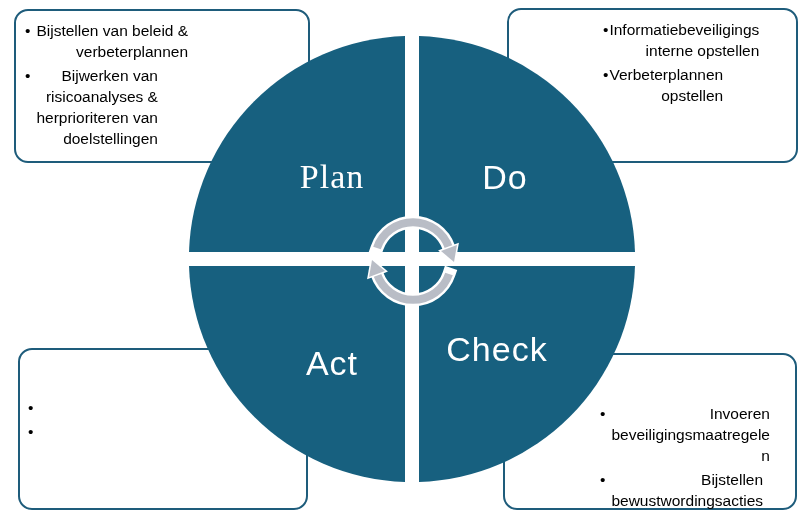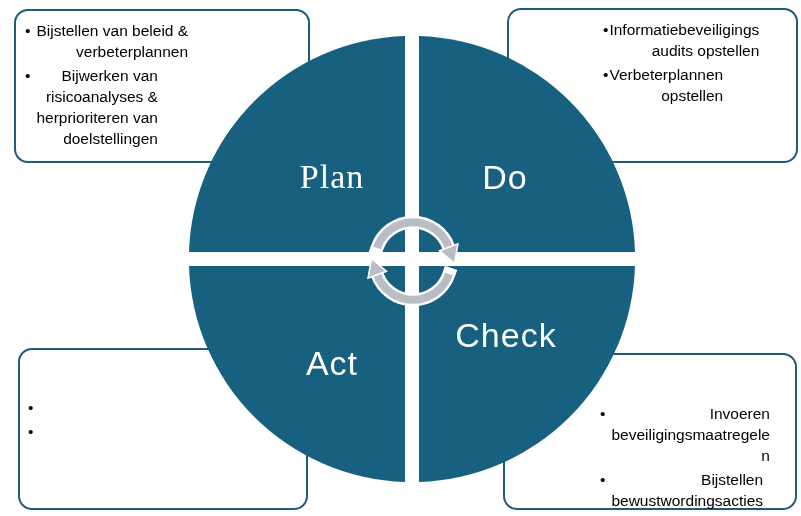--- a/index.html
+++ b/index.html
@@ -49,21 +49,21 @@
     z-index: 3;
     transform: translate(-50%, -50%);
     color: var(--label_text, #ffffff);
     font-size: 34px;
     letter-spacing: 1px;
     white-space: nowrap;
   }
   .ql-plan  { left: 332px; top: 177px; font-family: Liberation Serif, serif; }
   .ql-do    { left: 505px; top: 177px; }
   .ql-act   { left: 332px; top: 339px; margin-top: 24px; }
-  .ql-check { left: 497px; top: 335px; margin-left: 9px; }
+  .ql-check { left: 497px; top: 349px; }
 </style>
 </head>
 <body>
 
 <div id="stage">
 
   <div class="box box-tl">
     <div class="item">
       <span class="bullet">•</span>
       <span class="item-text">Bijstellen van beleid &amp;
@@ -75,21 +75,21 @@
 risicoanalyses &amp;
 herprioriteren van
 doelstellingen</span>
     </div>
   </div>
 
   <div class="box box-tr tight">
     <div class="item">
       <span class="bullet">•</span>
       <span class="item-text">Informatiebeveiligings
-audits opstellen</span>
+interne opstellen</span>
     </div>
     <div class="item">
       <span class="bullet">•</span>
       <span class="item-text">Verbeterplannen
 opstellen</span>
     </div>
   </div>
 
   <div class="box box-bl">
     <div class="item">

